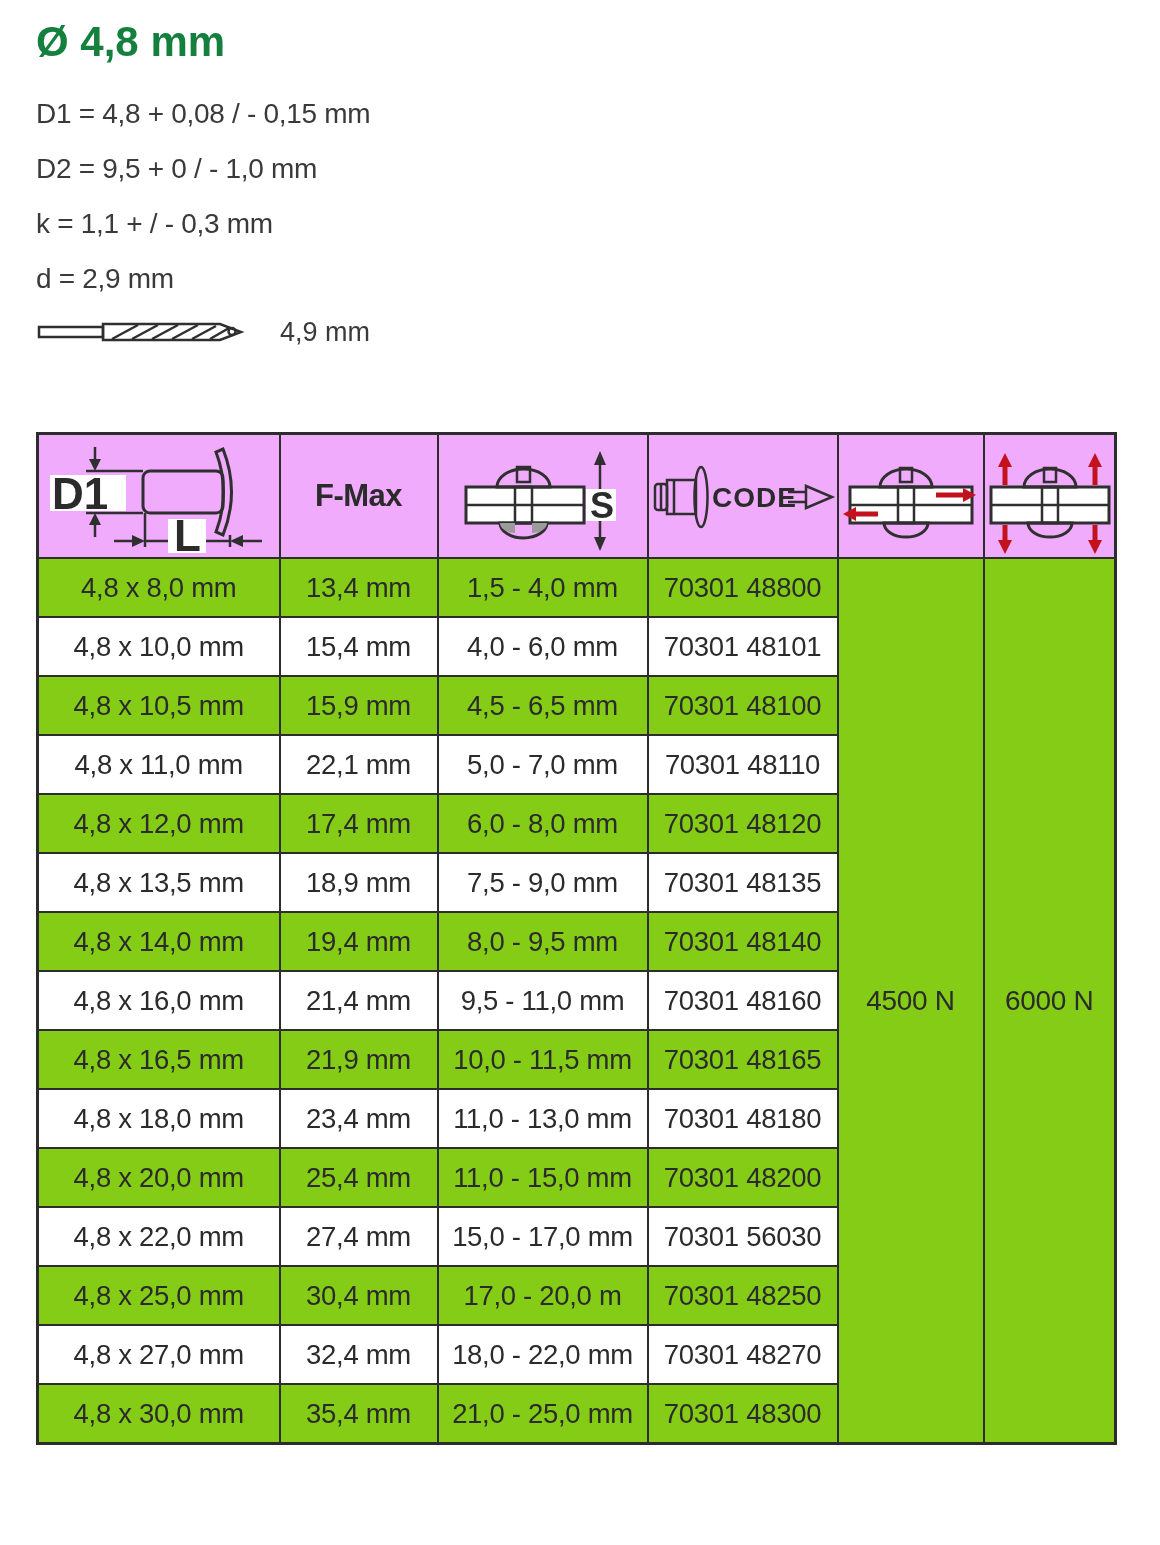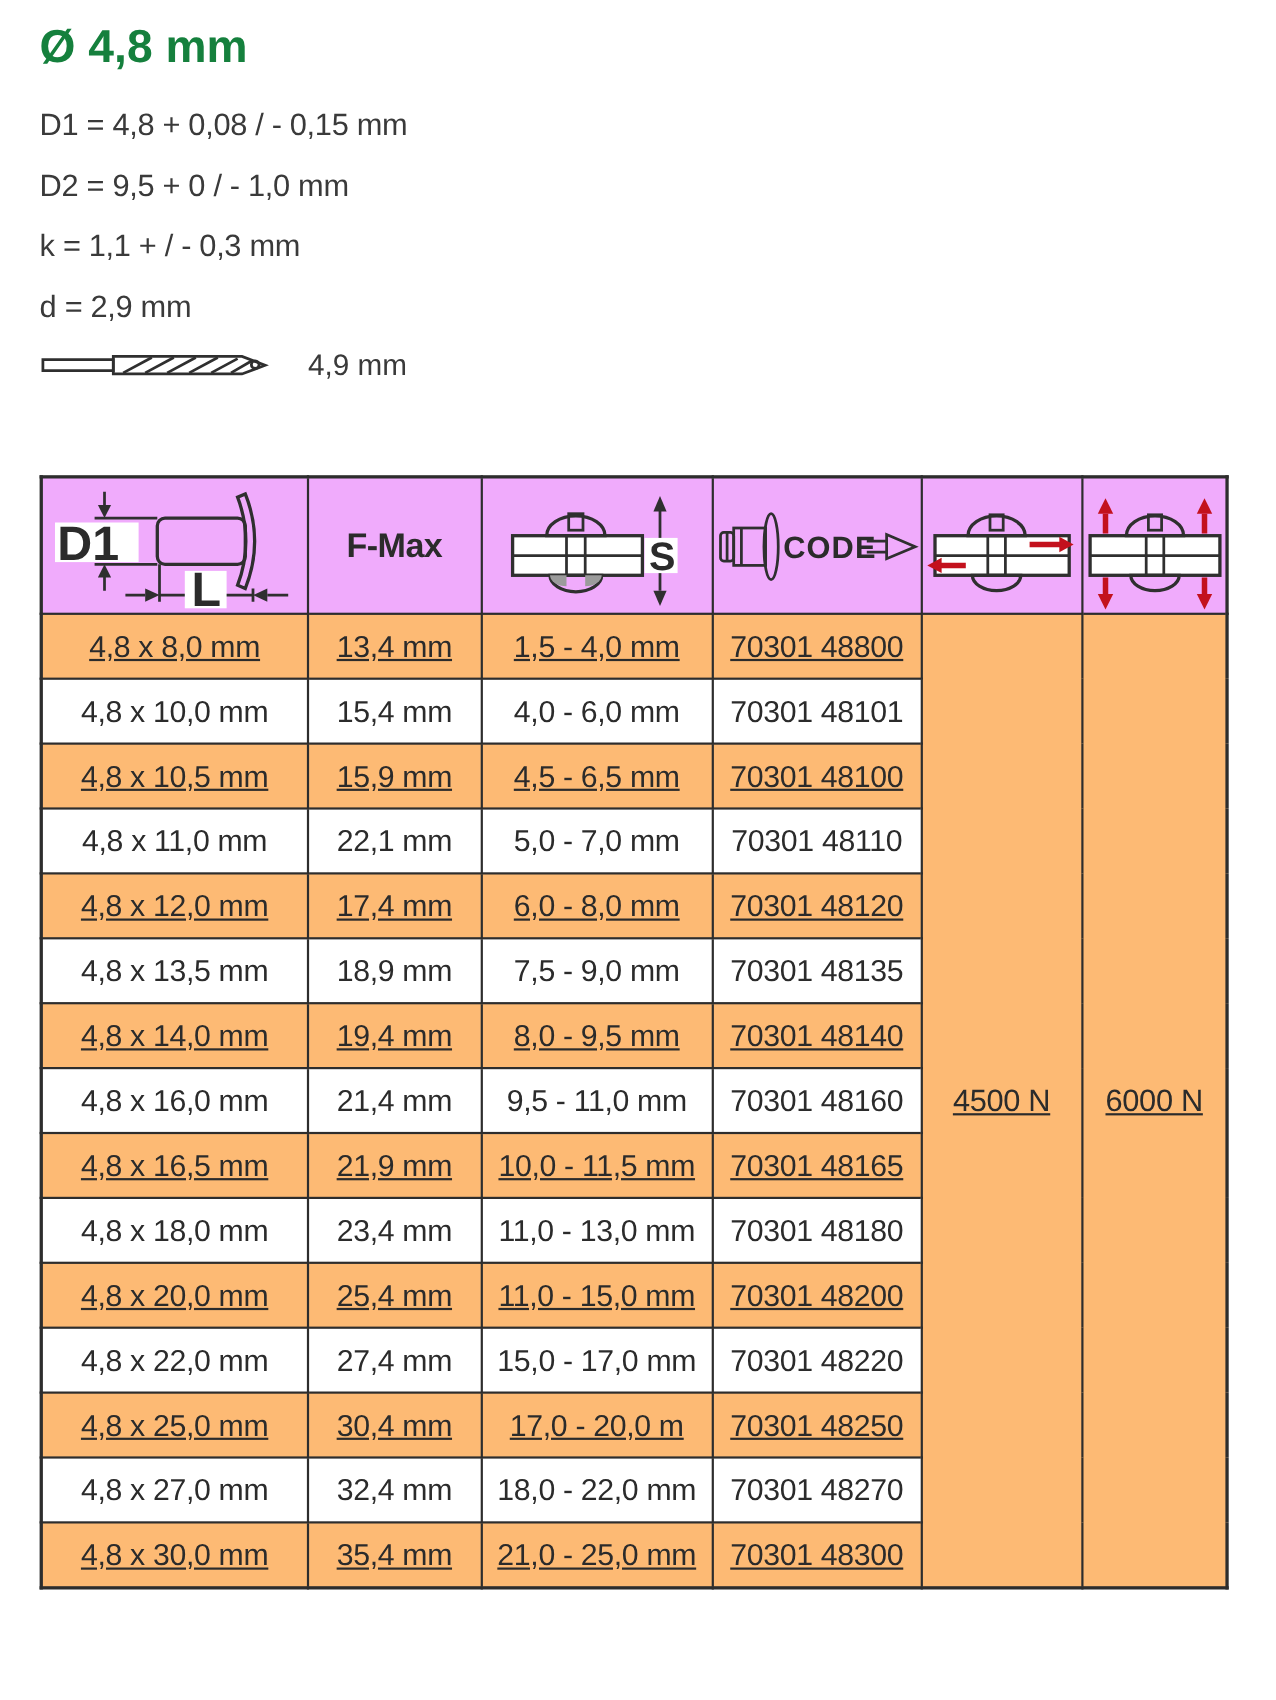--- a/index.html
+++ b/index.html
@@ -27,21 +27,21 @@
     border-collapse:collapse; table-layout:fixed;
     margin-top:76px;
     border:3px solid #2d2d2d;
   }
   .spec-table th, .spec-table td { border:2px solid #2d2d2d; padding:0; }
   .spec-table td {
     height:57px; text-align:center; vertical-align:middle;
     font-size:27.5px; letter-spacing:-0.3px; background:#ffffff;
   }
   .spec-table th { height:122px; background:#f0abfc; text-align:center; vertical-align:middle; }
-  tr.blue td { background:#fdba74;text-decoration:underline; }
+  tr.blue td { background:#84cc16; }
   td.merged { background:#e5f0f9; font-size:28px; }
   .fmax { font-size:31px; letter-spacing:-0.5px; color:#2b2b2b; }
 
   .diag { display:block; margin:0 auto; }
   .diag text, .drill-label {
     font-family:"Liberation Sans", sans-serif; fill:#2b2b2b;
   }
   .ln  { stroke:#2f2f2f; stroke-width:2.5; fill:none; }
   .ln3 { stroke:#2f2f2f; stroke-width:3;   fill:none; }
   .ah  { fill:#2f2f2f; stroke:none; }
@@ -249,21 +249,21 @@
       <tr class="blue">
         <td>4,8 x 20,0 mm</td>
         <td>25,4 mm</td>
         <td>11,0 - 15,0 mm</td>
         <td>70301 48200</td>
       </tr>
       <tr>
         <td>4,8 x 22,0 mm</td>
         <td>27,4 mm</td>
         <td>15,0 - 17,0 mm</td>
-        <td>70301 48220</td>
+        <td>70301 56030</td>
       </tr>
       <tr class="blue">
         <td>4,8 x 25,0 mm</td>
         <td>30,4 mm</td>
         <td>17,0 - 20,0 m</td>
         <td>70301 48250</td>
       </tr>
       <tr>
         <td>4,8 x 27,0 mm</td>
         <td>32,4 mm</td>

